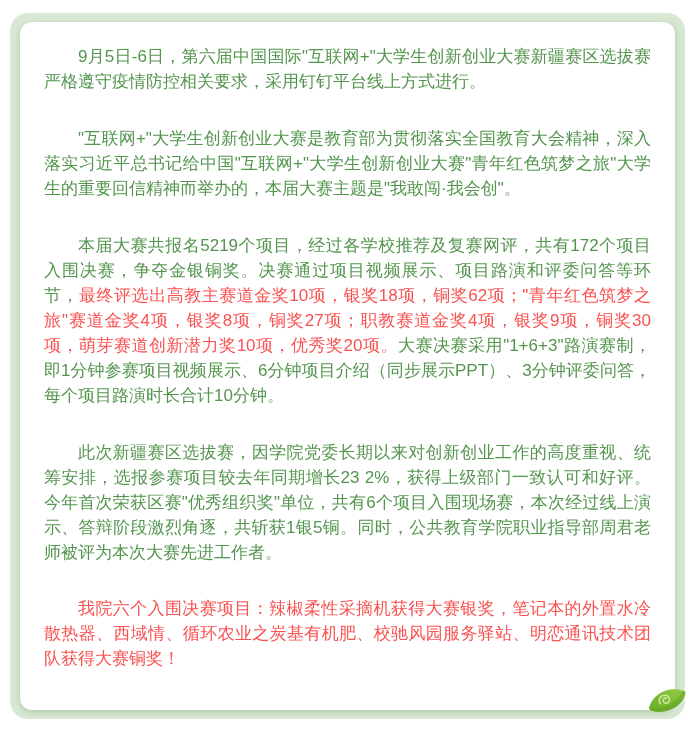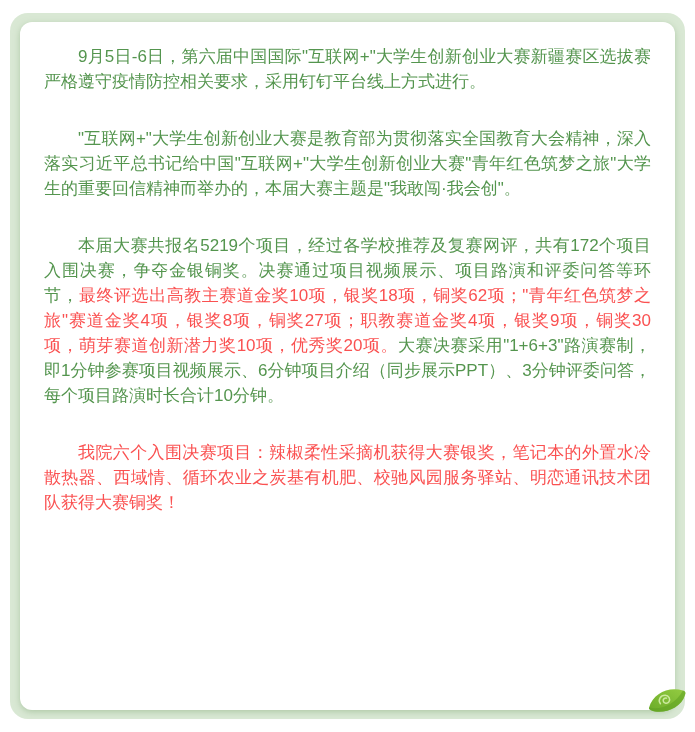--- a/index.html
+++ b/index.html
@@ -31,37 +31,38 @@
   }
   .content p{
     margin:0 0 32px 0;
     font-size:17px;
     line-height:25px;
     text-indent:2em;
     text-align:justify;
     color:var(--green);
     word-break:break-all;
   }
-  .content p:last-child{margin-bottom:16px;}
+  .content p:last-child{margin-bottom:16px;font-family:Liberation Mono, monospace;}
   .seg-green{color:var(--green);}
   .seg-red{color:var(--red);}
   .leaf{
     position:absolute;left:646px;top:684px;width:42px;height:32px;
   }
 </style>
 </head>
 <body>
 
 <div class="frame"></div>
 
 <div class="panel">
   <div class="content">
       <p><span class="seg-green">9月5日-6日，第六届中国国际"互联网+"大学生创新创业大赛新疆赛区选拔赛严格遵守疫情防控相关要求，采用钉钉平台线上方式进行。</span></p>
       <p><span class="seg-green">"互联网+"大学生创新创业大赛是教育部为贯彻落实全国教育大会精神，深入落实习近平总书记给中国"互联网+"大学生创新创业大赛"青年红色筑梦之旅"大学生的重要回信精神而举办的，本届大赛主题是"我敢闯·我会创"。</span></p>
       <p><span class="seg-green">本届大赛共报名5219个项目，经过各学校推荐及复赛网评，共有172个项目入围决赛，争夺金银铜奖。决赛通过项目视频展示、项目路演和评委问答等环节，</span><span class="seg-red">最终评选出高教主赛道金奖10项，银奖18项，铜奖62项；"青年红色筑梦之旅"赛道金奖4项，银奖8项，铜奖27项；职教赛道金奖4项，银奖9项，铜奖30项，萌芽赛道创新潜力奖10项，优秀奖20项。</span><span class="seg-green">大赛决赛采用"1+6+3"路演赛制，即1分钟参赛项目视频展示、6分钟项目介绍（同步展示PPT）、3分钟评委问答，每个项目路演时长合计10分钟。</span></p>
+      <p><span class="seg-green">此次新疆赛区选拔赛，因学院党委长期以来对创新创业工作的高度重视、统筹安排，选报参赛项目较去年同期增长23 2%，获得上级部门一致认可和好评。今年首次荣获区赛"优秀组织奖"单位，共有6个项目入围现场赛，本次经过线上演示、答辩阶段激烈角逐，共斩获1银5铜。同时，公共教育学院职业指导部周君老师被评为本次大赛先进工作者。</span></p>
       <p><span class="seg-red">我院六个入围决赛项目：辣椒柔性采摘机获得大赛银奖，笔记本的外置水冷散热器、西域情、循环农业之炭基有机肥、校驰风园服务驿站、明恋通讯技术团队获得大赛铜奖！</span></p>
     </div>
 </div>
 
 <svg class="leaf" viewBox="0 0 44 34" aria-hidden="true">
   <defs>
     <linearGradient id="leafGrad" x1="0" y1="1" x2="1" y2="0">
       <stop offset="0" stop-color="#6aab28"></stop>
       <stop offset="1" stop-color="#94cc42"></stop>
     </linearGradient>

